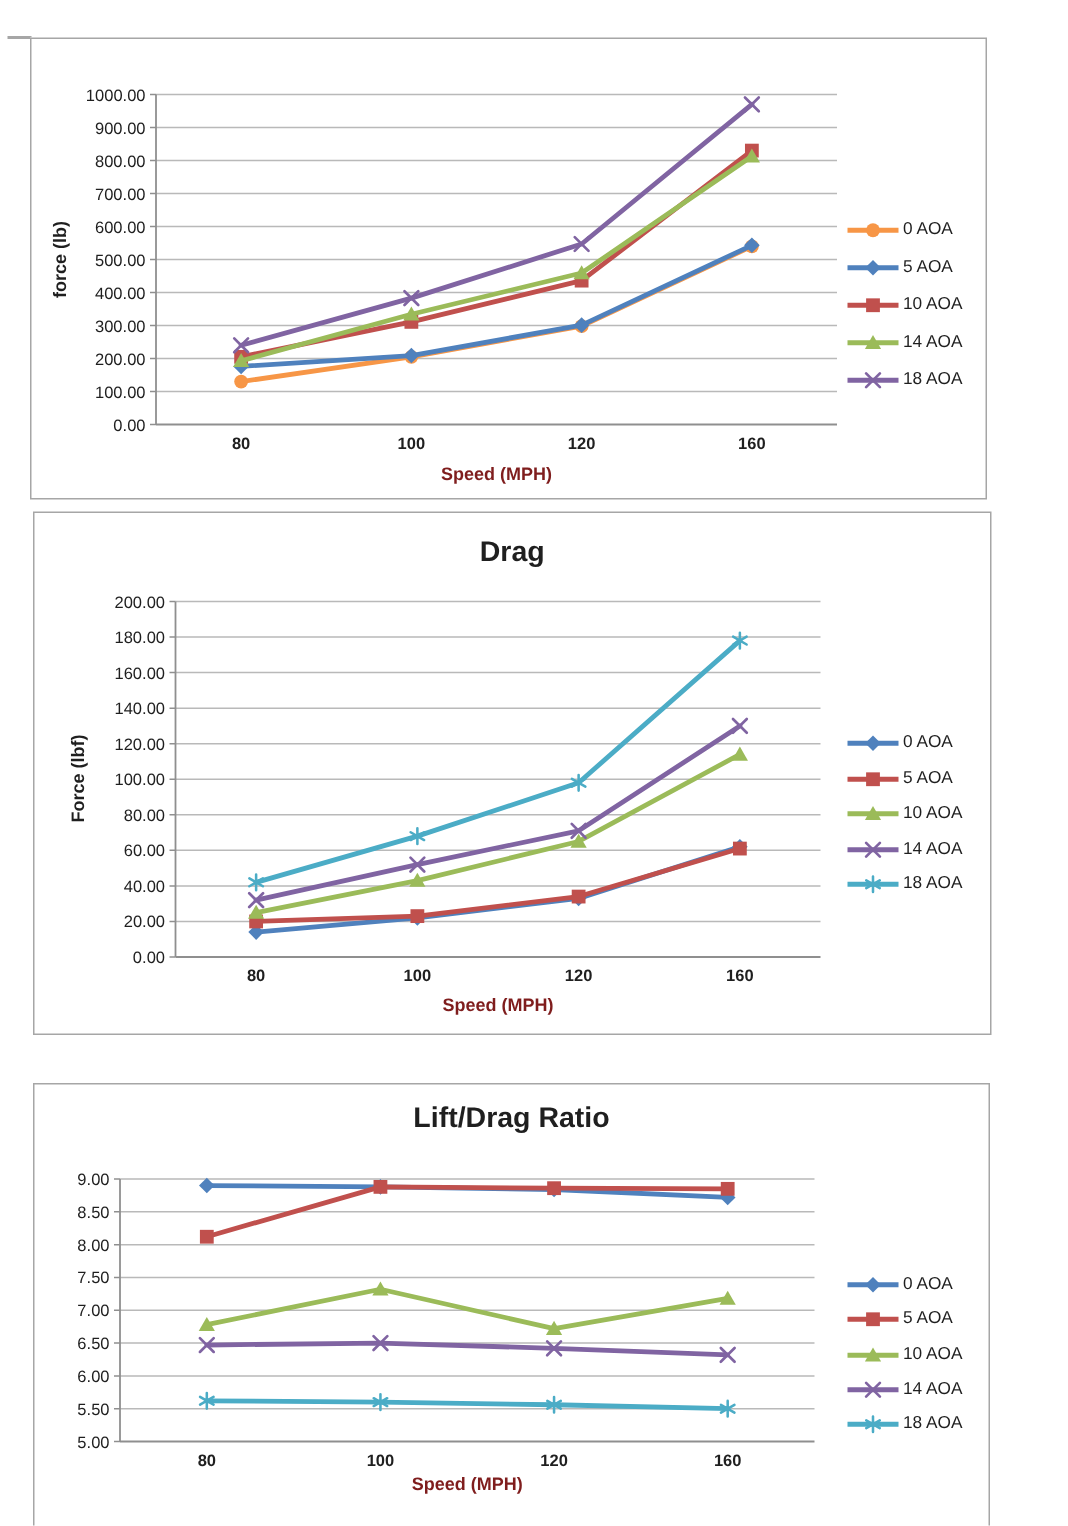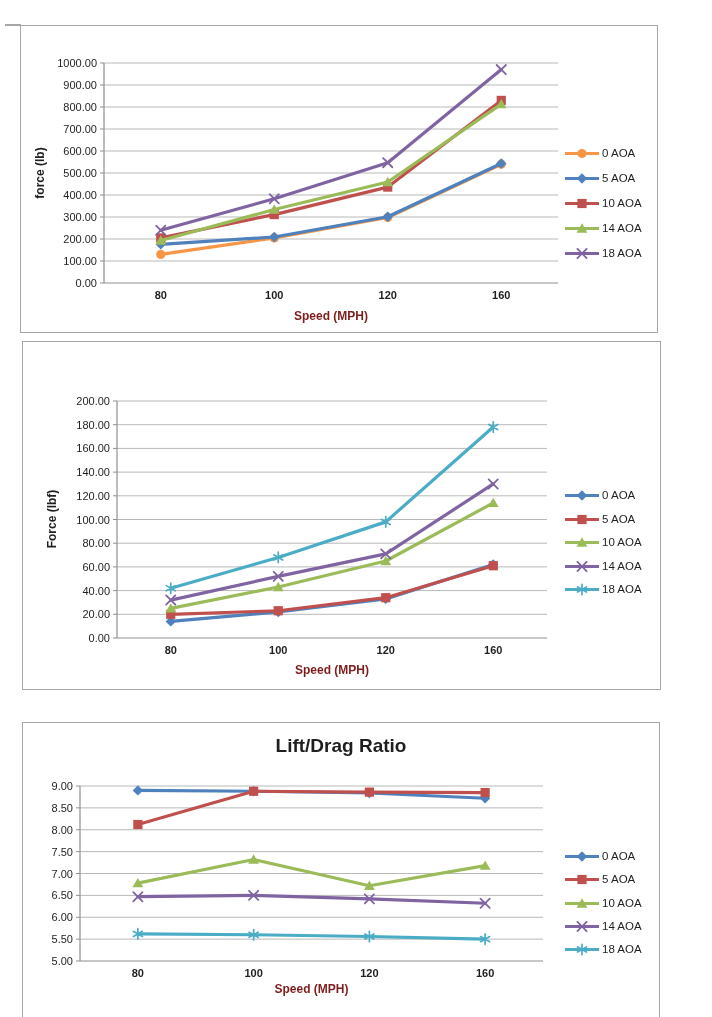--- a/index.html
+++ b/index.html
@@ -134,20 +134,21 @@
         <svg width="36" height="13">
           <line x1="1" y1="6.5" x2="35" y2="6.5" stroke="#8064A2" stroke-width="3.2"></line>
           <path d="M13.4,1.9000000000000004L22.6,11.1M13.4,11.1L22.6,1.9000000000000004" stroke="#8064A2" stroke-width="1.8" fill="none" stroke-linecap="round"></path>
         </svg>
         <span>18 AOA</span>
       </div>
     </div>
 </div>
 
 <div class="chart-frame" style="left:22px;top:341px;width:637px;height:347px;">
+  <div class="chart-title" style="top:16px;">Drag</div>
   <div class="y-axis-title" style="left:-41px;top:170px;">Force (lbf)</div>
   <div class="x-axis-title" style="left:94px;width:430px;top:321px;">Speed (MPH)</div>
   <svg class="plot-svg" width="637" height="347">
       <line x1="94" y1="296" x2="524" y2="296" stroke="#8f8f8f" stroke-width="1.2"></line>
       <line x1="90" y1="296" x2="94" y2="296" stroke="#8f8f8f" stroke-width="1"></line>
       <text x="87" y="300" text-anchor="end" class="ytick">0.00</text>
       <line x1="94" y1="272.3" x2="524" y2="272.3" stroke="#b9b9b9" stroke-width="1"></line>
       <line x1="90" y1="272.3" x2="94" y2="272.3" stroke="#8f8f8f" stroke-width="1"></line>
       <text x="87" y="276.3" text-anchor="end" class="ytick">20.00</text>
       <line x1="94" y1="248.6" x2="524" y2="248.6" stroke="#b9b9b9" stroke-width="1"></line>

